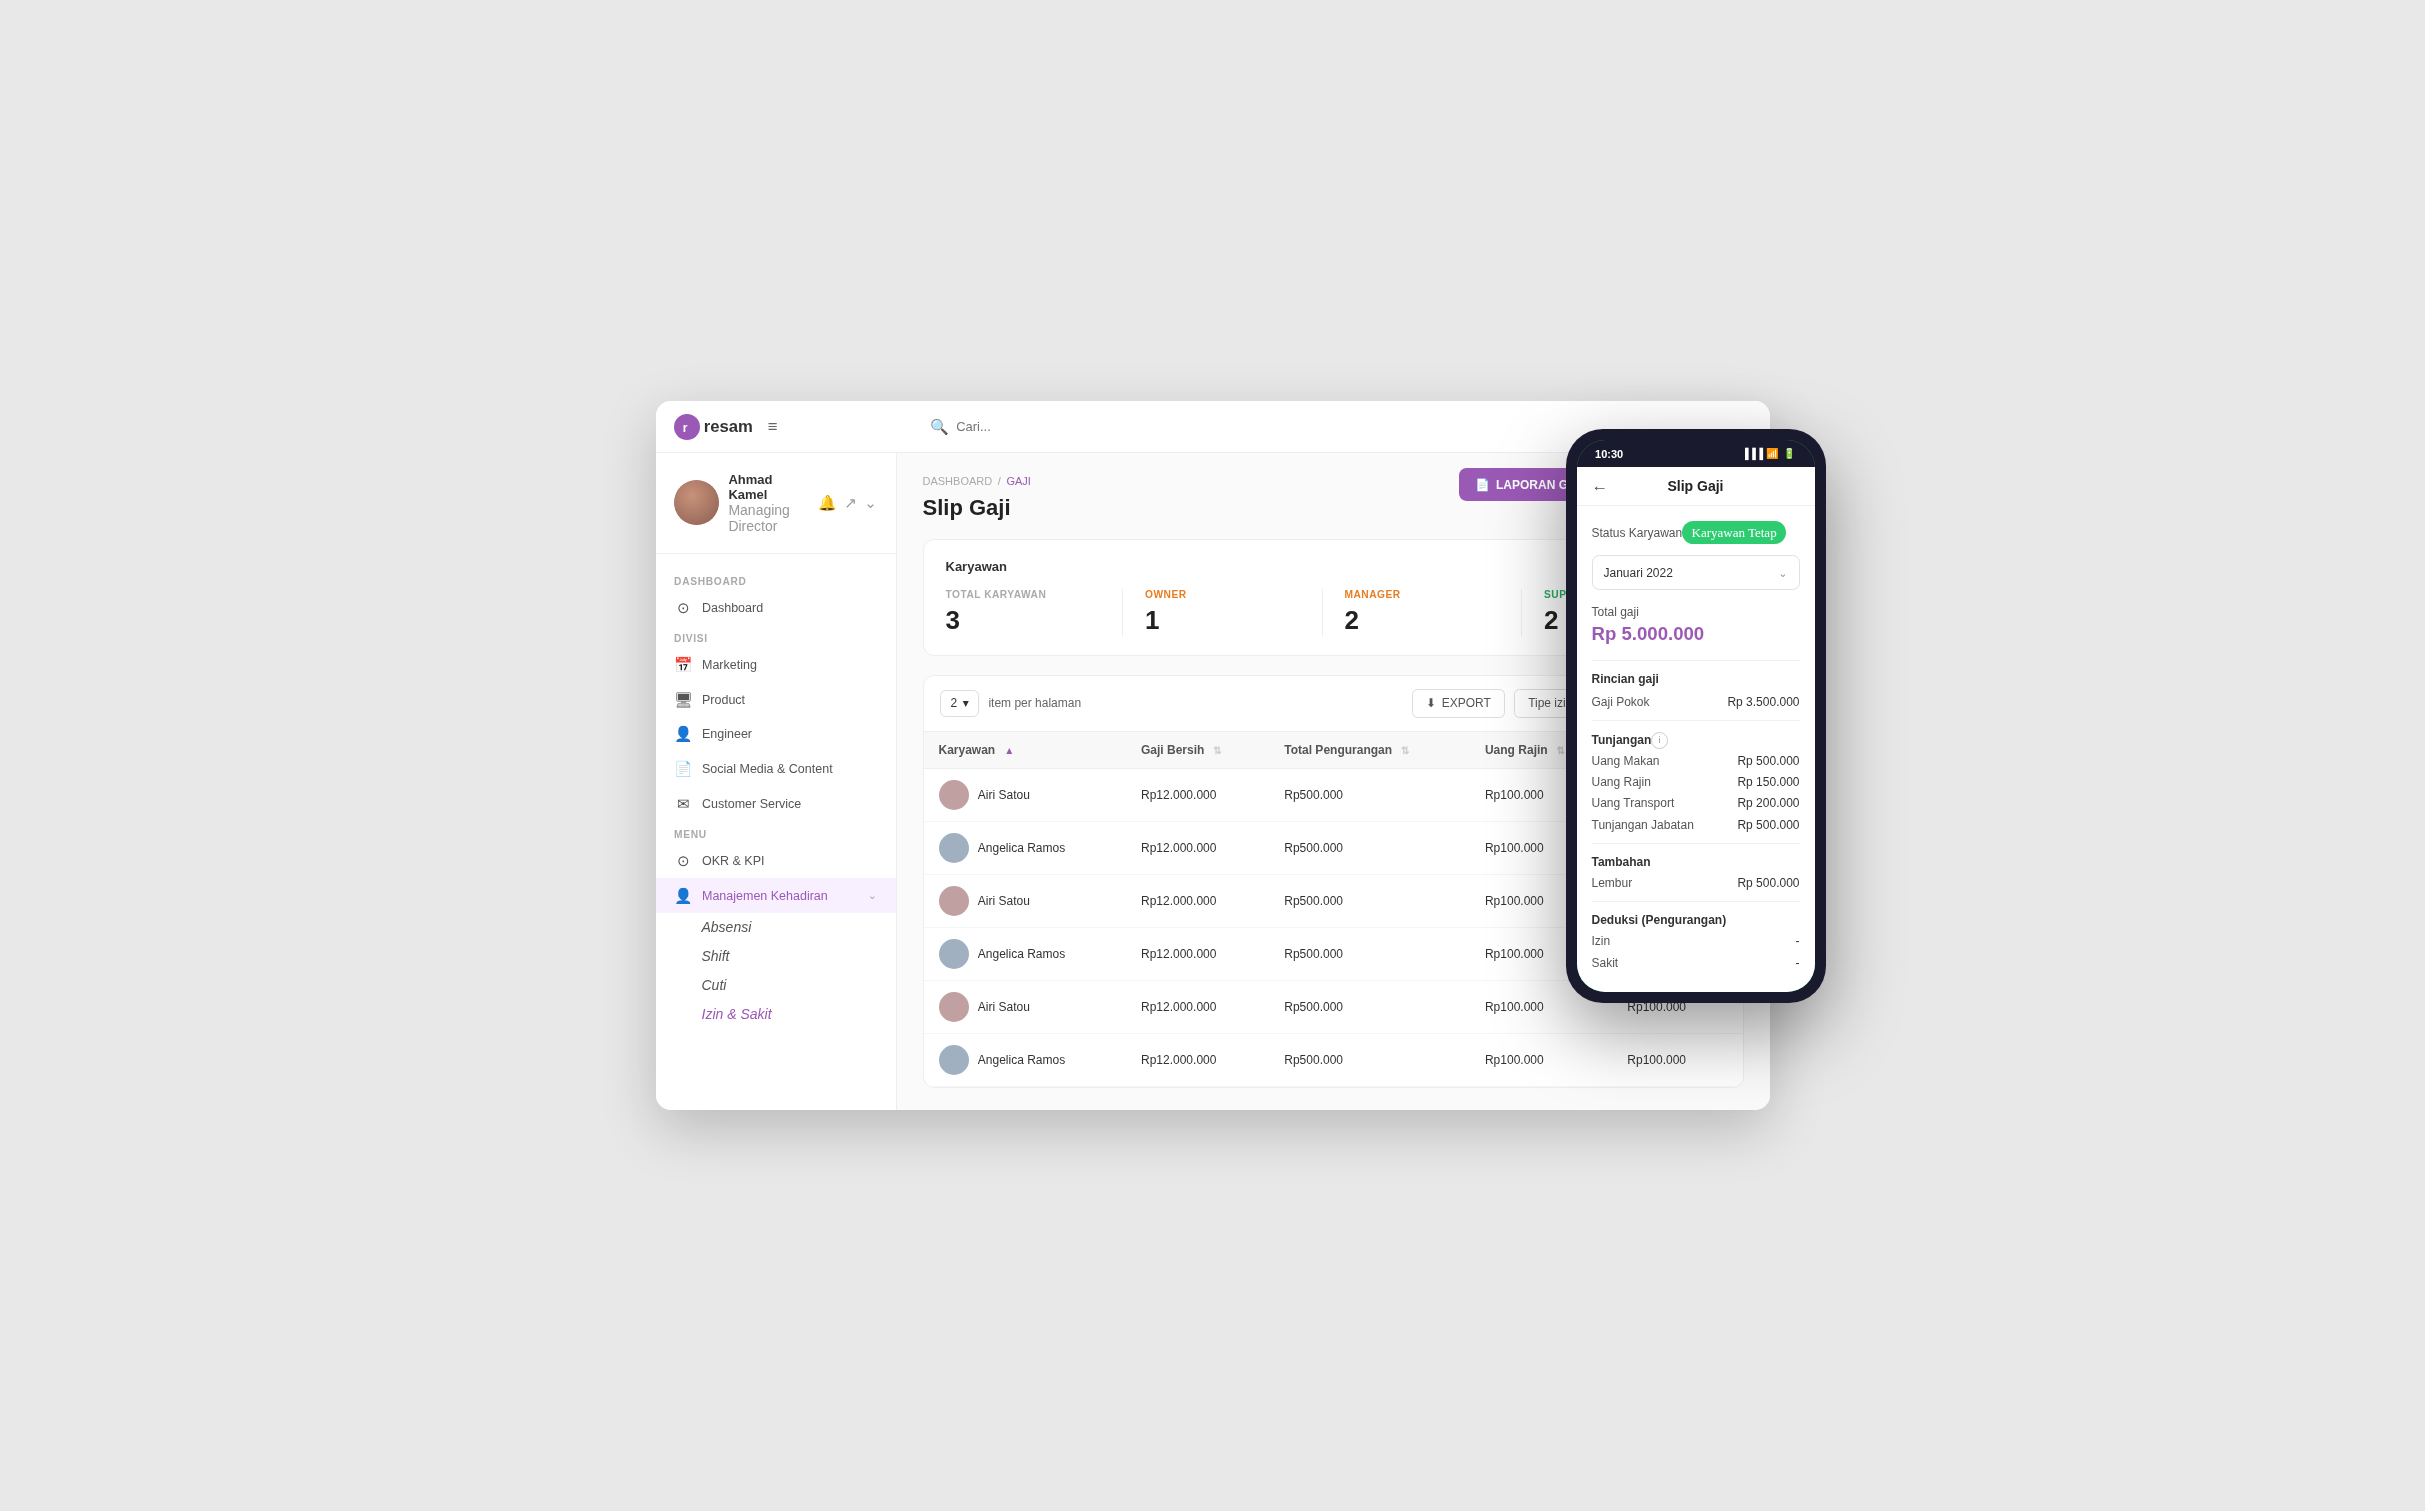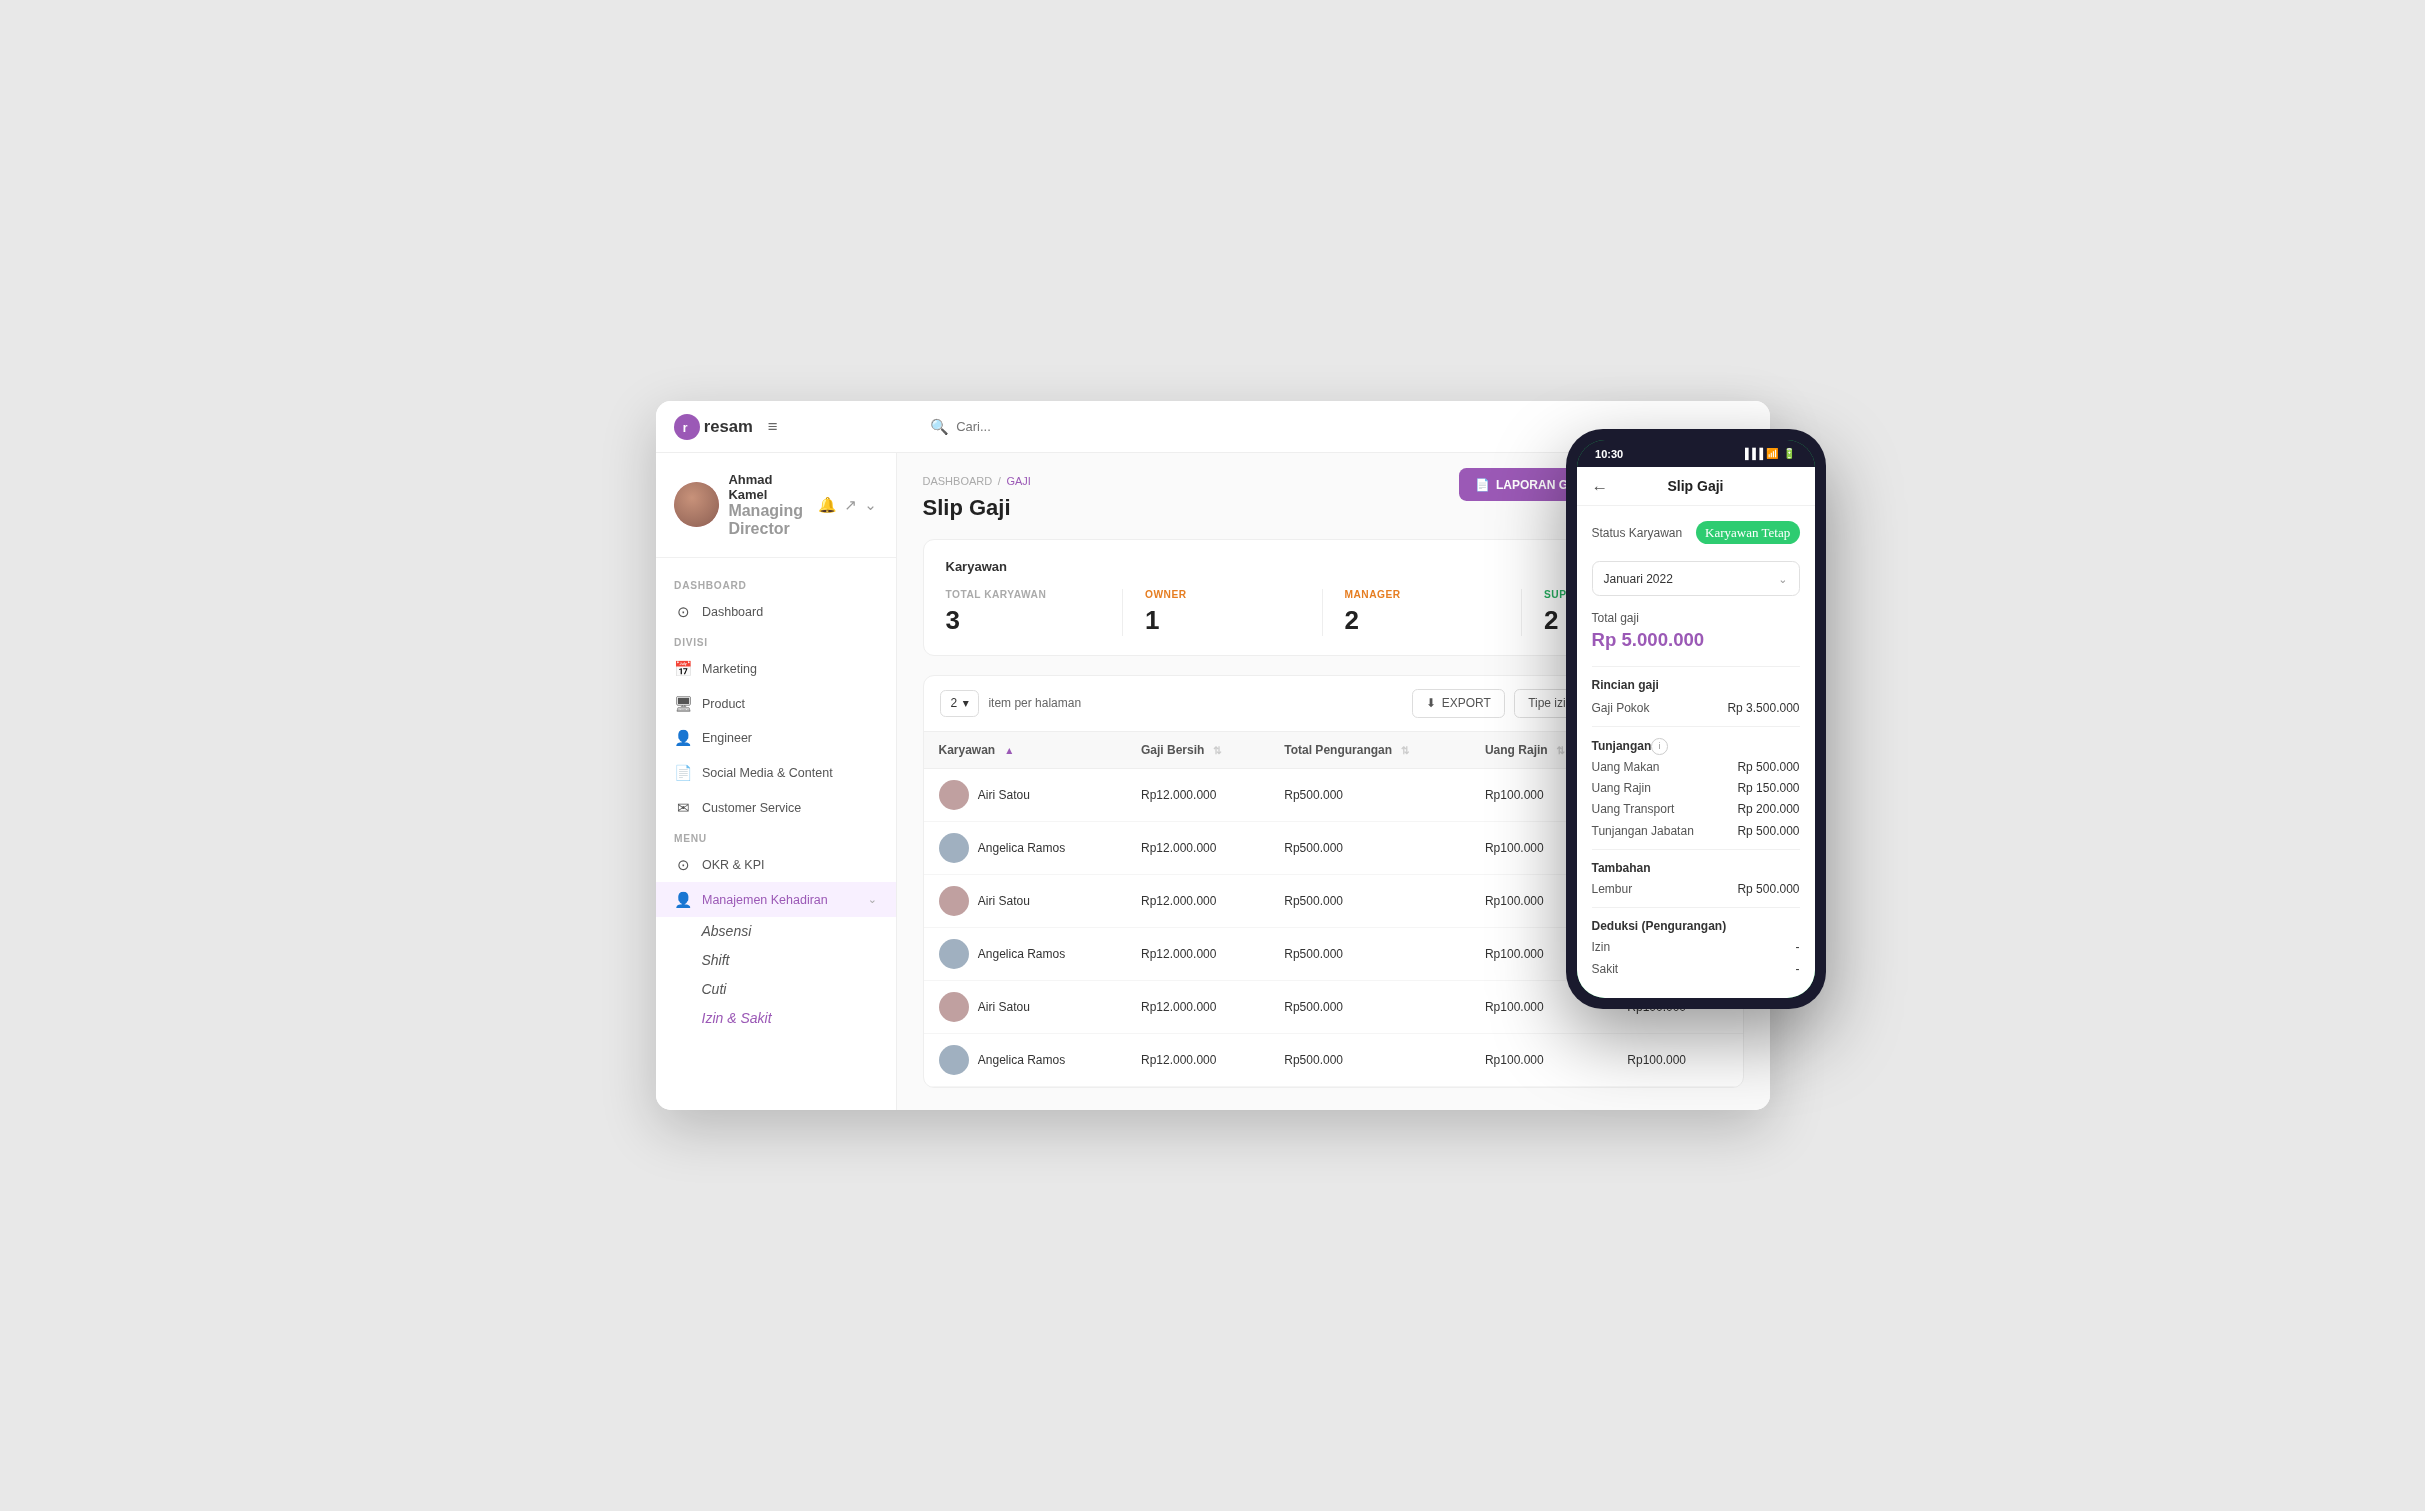--- a/index.html
+++ b/index.html
@@ -154,23 +154,22 @@
       flex: 1;
     }
 
     .user-name {
       font-size: 13px;
       font-weight: 600;
       color: #333;
     }
 
     .user-role {
-      font-size: 16px;
+      font-size: 14px;
       color: #999;
-      font-weight: bold;
     }
 
     .user-actions {
       display: flex;
       gap: 7.4px;
       margin-left: auto;
     }
 
     .action-icon {
       color: #999;
@@ -538,23 +537,23 @@
       color: #222;
     }
 
     .phone-content {
       padding: 15px;
       background: white;
     }
 
     .phone-field-row {
       display: flex;
-      justify-content: space-between;
-      align-items: center;
-      margin-bottom: 17px;
+      justify-content: flex-start;
+      align-items: center;
+      margin-bottom: 11px;
     }
 
     .phone-field-label {
       font-size: 12px;
       color: #555;
     }
 
     .phone-badge {
       background: #2ecc71;
       color: white;

